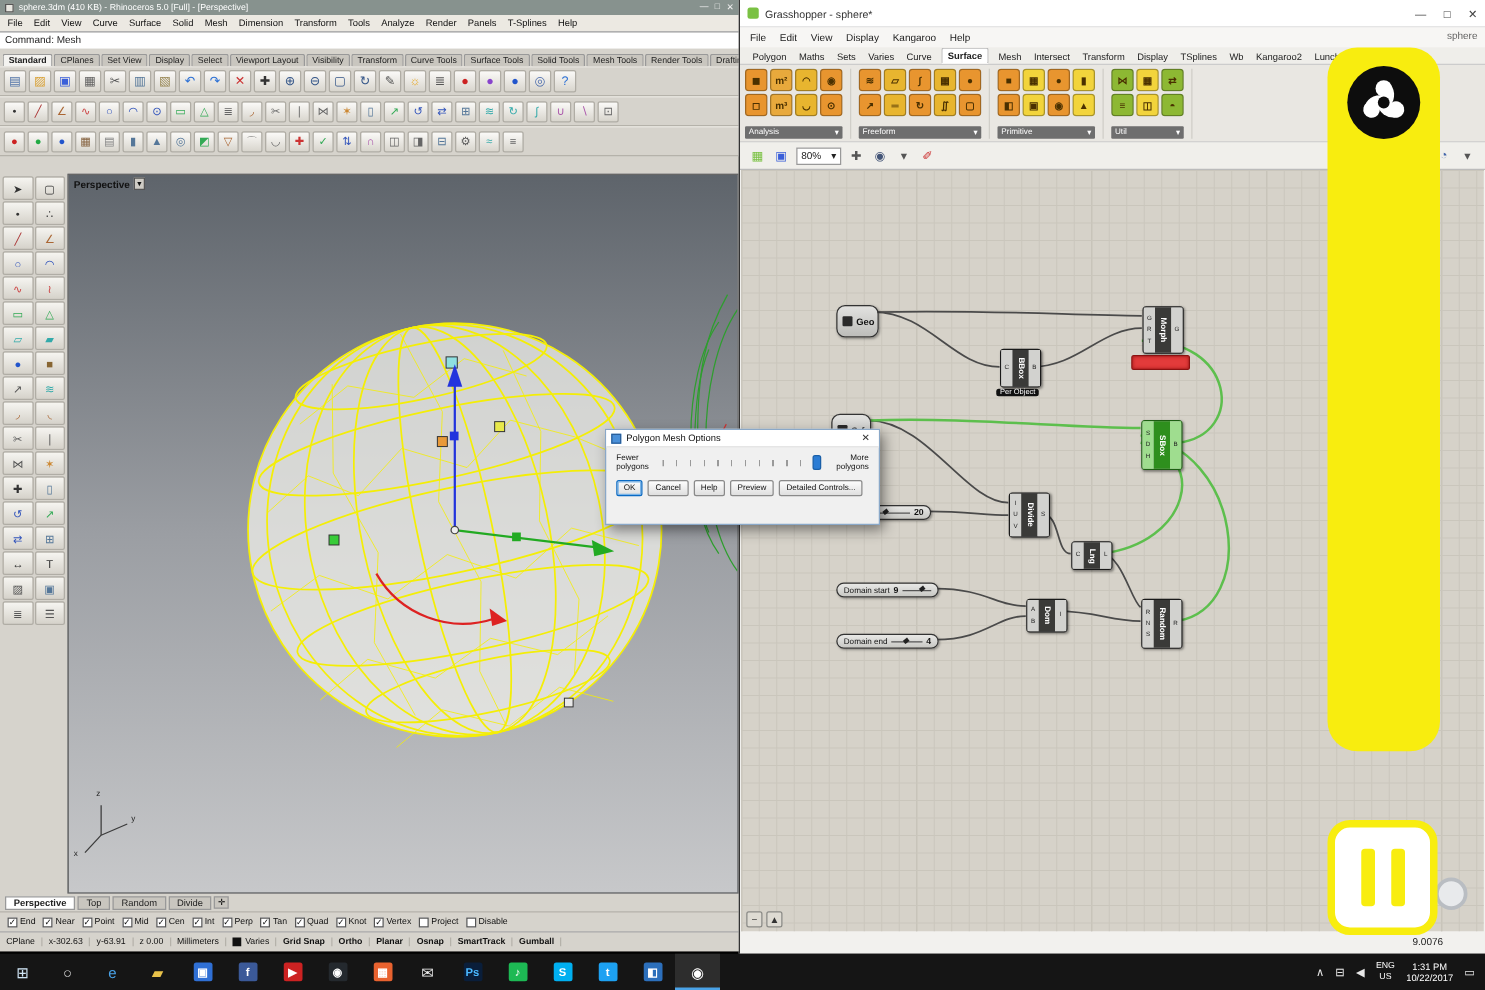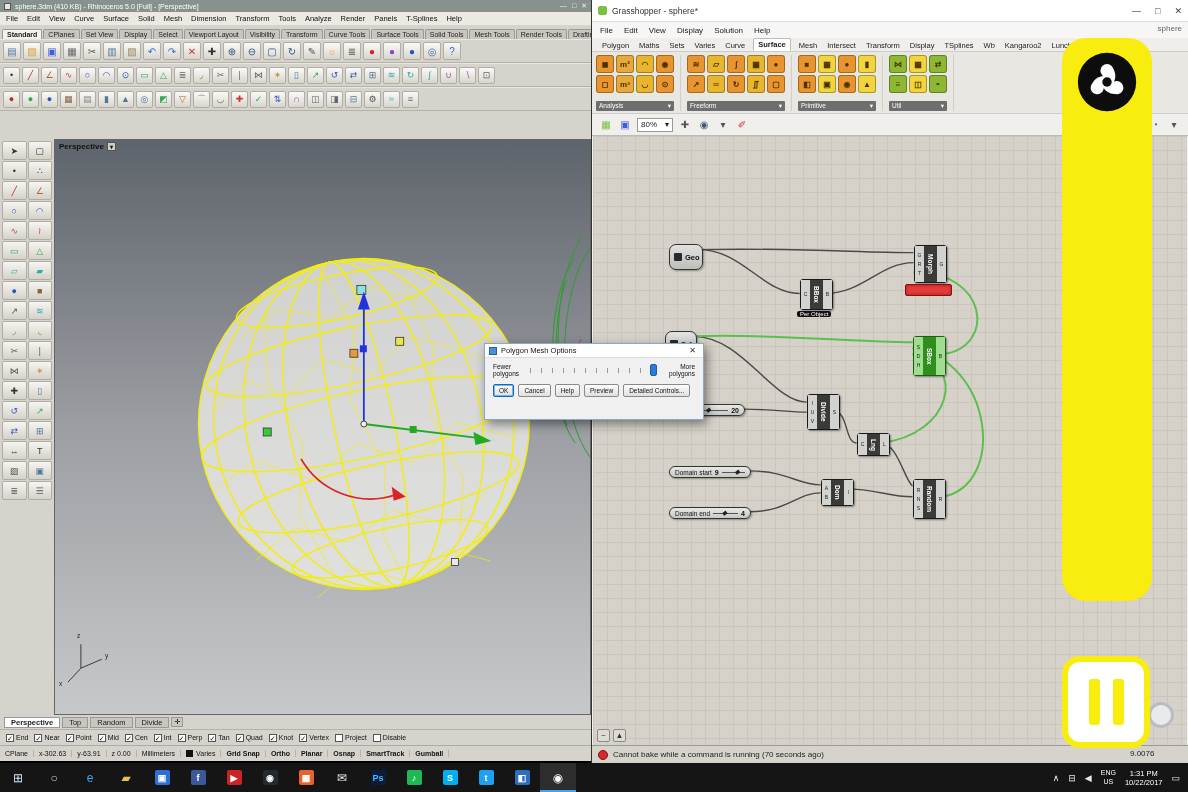--- a/index.html
+++ b/index.html
@@ -143,20 +143,21 @@
         <div class="r-mitem">Mesh</div>
         <div class="r-mitem">Dimension</div>
         <div class="r-mitem">Transform</div>
         <div class="r-mitem">Tools</div>
         <div class="r-mitem">Analyze</div>
         <div class="r-mitem">Render</div>
         <div class="r-mitem">Panels</div>
         <div class="r-mitem">T-Splines</div>
         <div class="r-mitem">Help</div>
       </div>
+    <div class="r-cmdhist">Command: Mesh</div>
     <div class="r-tabs" id="rhino-tabs">
         <div class="r-tab active">Standard</div>
         <div class="r-tab">CPlanes</div>
         <div class="r-tab">Set View</div>
         <div class="r-tab">Display</div>
         <div class="r-tab">Select</div>
         <div class="r-tab">Viewport Layout</div>
         <div class="r-tab">Visibility</div>
         <div class="r-tab">Transform</div>
         <div class="r-tab">Curve Tools</div>
@@ -664,21 +665,21 @@
           <span class="">□</span>
           <span class="">✕</span>
         </span>
     </div>
     <div class="gh-corner">sphere</div>
     <div class="gh-menu" id="gh-menu">
         <div class="gmitem">File</div>
         <div class="gmitem">Edit</div>
         <div class="gmitem">View</div>
         <div class="gmitem">Display</div>
-        <div class="gmitem">Solution</div>
+        <div class="gmitem">Kangaroo</div>
         <div class="gmitem">Help</div>
       </div>
     <div class="gh-tabs" id="gh-tabs">
         <div class="gtab">Polygon</div>
         <div class="gtab">Maths</div>
         <div class="gtab">Sets</div>
         <div class="gtab">Varies</div>
         <div class="gtab">Curve</div>
         <div class="gtab active">Surface</div>
         <div class="gtab">Mesh</div>
@@ -917,24 +918,20 @@
         <span class="gs-track">
             <i class="grip" style="left:35%"></i>
           </span>
         <span class="gs-val">4</span>
       </div>
 
       <div class="cv-btn" style="left:4px;bottom:3px" id="cvb1">−</div>
       <div class="cv-btn" style="left:20px;bottom:3px" id="cvb2">▲</div>
     </div>
 
-    <div class="gh-status">
-      <span class="errdot"></span>
-      <span>Cannot bake while a command is running (70 seconds ago)</span>
-    </div>
   </div>
 
   <div class="dialog">
     <div class="dlg-title">
       <span class="dlg-ico"></span>
       <span>Polygon Mesh Options</span>
       <span class="dlg-close">✕</span>
     </div>
     <div class="dlg-row">
       <span class="dlg-lab">Fewer polygons</span>

